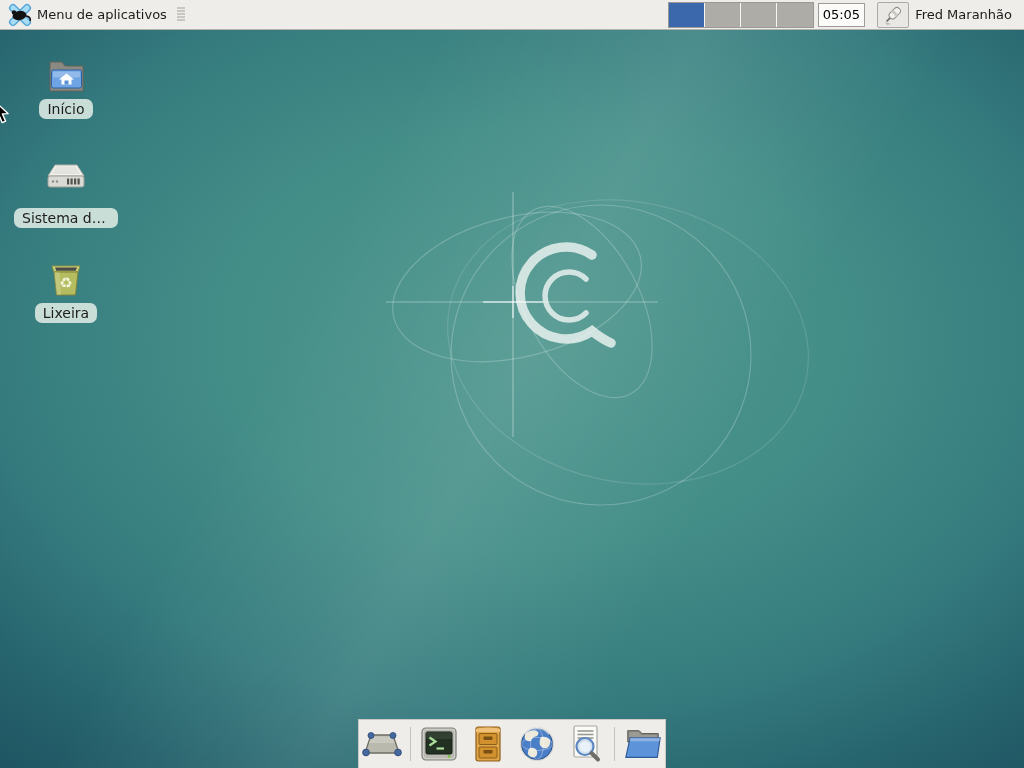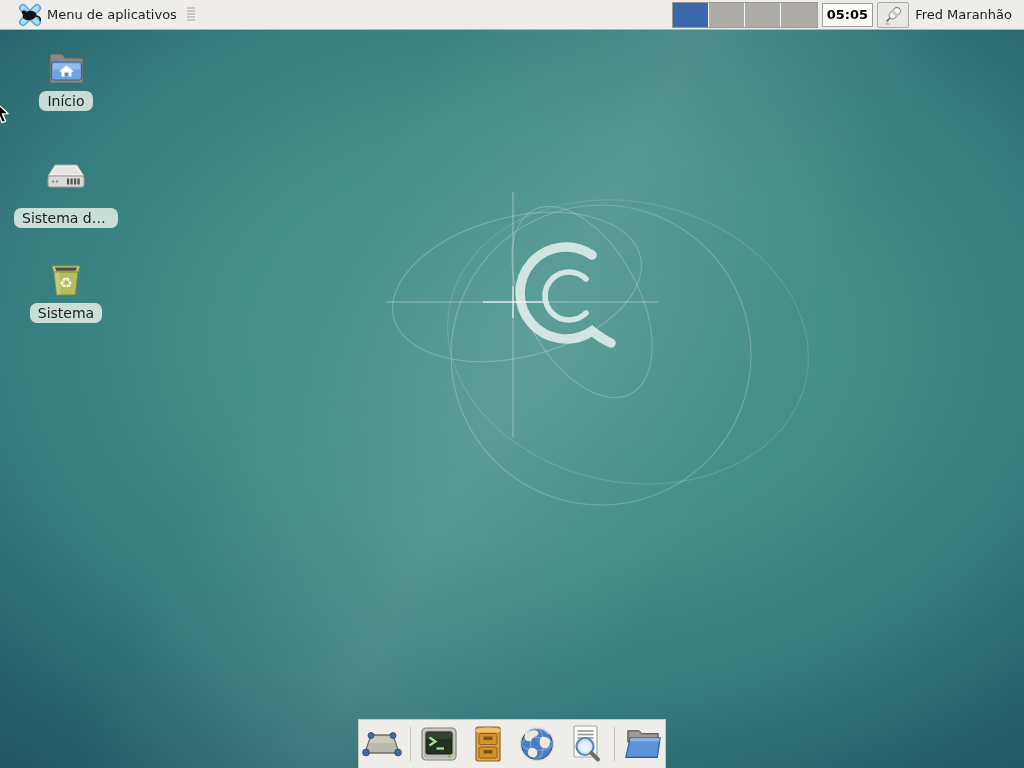--- a/index.html
+++ b/index.html
@@ -23,43 +23,43 @@
   .top-panel {
     position:absolute; top:0; left:0; width:1024px; height:30px;
     background:#eeedea;
     border-bottom:1px solid #b3b2ac;
     display:flex; align-items:center;
     font-size:13px; color:#1c1c1c;
     z-index:30;
   }
   .menu-button {
     display:flex; align-items:center; gap:5px;
-    height:100%; padding:0 8px 0 18px;
+    height:100%; padding:0 8px 0 8px;
     background:transparent; border:none; cursor:default;
     font-family:inherit; font-size:13px; color:#1c1c1c;
   }
   .panel-grip {
     width:8px; height:15px; margin-left:2px;
     background:repeating-linear-gradient(180deg,#c8c7c1 0 2px, #eeedea 2px 3px);
   }
   .panel-spacer { flex:1; }
 
   .workspace-switcher {
     display:flex; height:26px; margin-right:4px;
     border:1px solid #9a9993;
   }
   .workspace-cell { width:36px; height:100%; background:#adaca6; border-right:1px solid #f6f6f4; }
   .workspace-cell:last-child { border-right:none; }
   .workspace-cell.active { background:#3b68ac; }
 
   .clock-box {
-    height:24px; padding:0 4px; margin-right:4px;
+    height:24px; padding:0 4px; margin-right:12px;
     background:#fbfbfa; border:1px solid #9d9c96;
     display:flex; align-items:center;
-    font-size:13px; color:#000;font-weight:bold;
+    font-size:13px; color:#000;
   }
   .action-button {
     height:26px; width:32px; margin-right:6px;
     background:#e9e8e4; border:1px solid #abaaa4; border-radius:2px;
     display:flex; align-items:center; justify-content:center;
     cursor:default;
   }
   .user-name { margin-right:12px; white-space:nowrap; }
 
   
@@ -68,21 +68,21 @@
     display:flex; flex-direction:column; align-items:center; gap:5px;
     cursor:default;
   }
   .desktop-icon .label {
     max-width:104px; padding:2px 8px;
     background:rgba(228,238,232,0.85);
     border-radius:7px;
     font-size:14px; color:#1d1d1d;
     white-space:nowrap; overflow:hidden; text-overflow:ellipsis;
   }
-  #icon-home  { top:50px; }
+  #icon-home  { top:58px; }
   #icon-fs    { top:160px;gap:14px; }
   #icon-trash { top:260px; }
 
   
   .dock {
     position:absolute; bottom:0; left:50%; transform:translateX(-50%);
     width:308px; height:49px;
     background:#eeedea;
     border:1px solid #c9c8c2; border-bottom:none;
     display:flex; align-items:center; justify-content:center; gap:7px;
@@ -200,21 +200,21 @@
 </div>
 
 <div class="desktop-icon" id="icon-trash">
   <svg width="42" height="38" viewBox="0 0 42 38">
     <path d="M7 6 H35 L33 12 H9 Z" fill="#cdd37e" stroke="#8d9340" stroke-width="1"></path>
     <path d="M10 7.5 H32 L30.8 10.8 H11.2 Z" fill="#4a4a46"></path>
     <path d="M9 12 L11.5 35 H30.5 L33 12 Z" fill="#b5bc5f" stroke="#7d8338" stroke-width="1"></path>
     <path d="M9 12 L11.5 35 H16 L14.5 12 Z" fill="rgba(255,255,255,0.18)"></path>
     <text x="21" y="28" font-size="15" text-anchor="middle" fill="#f0f4da" font-family="DejaVu Sans, sans-serif">♻</text>
   </svg>
-  <span class="label">Sistema</span>
+  <span class="label">Lixeira</span>
 </div>
 
 <div class="dock">
 
   <button class="dock-item">
     <svg width="42" height="40" viewBox="0 0 42 40">
       <path d="M10 11 H32 L38 29 H4 Z" fill="#b9b9ae" stroke="#6e6e64" stroke-width="1.3" stroke-linejoin="round"></path>
       <path d="M11.5 12.5 H30.5 L34 19 H8 Z" fill="#c9c9bf"></path>
       <g fill="#44699f" stroke="#2c4a77" stroke-width="0.8">
         <circle cx="10" cy="11.5" r="3"></circle>

